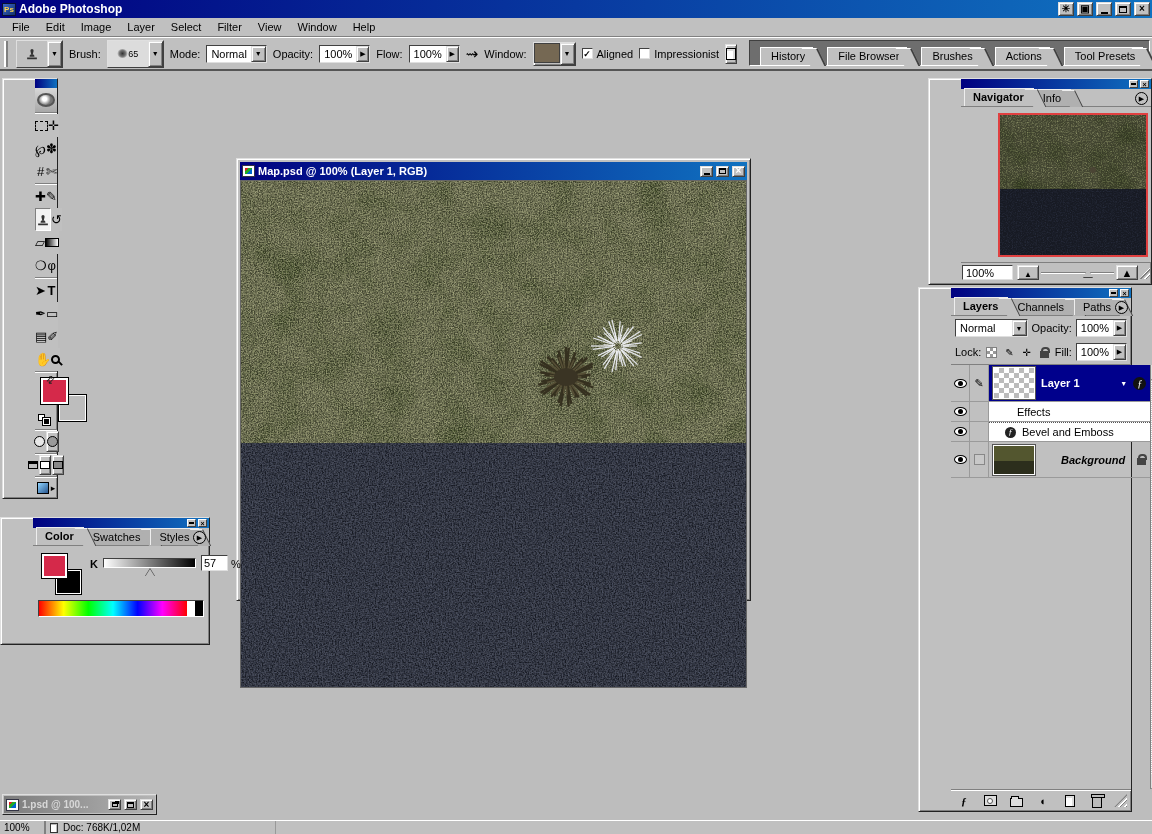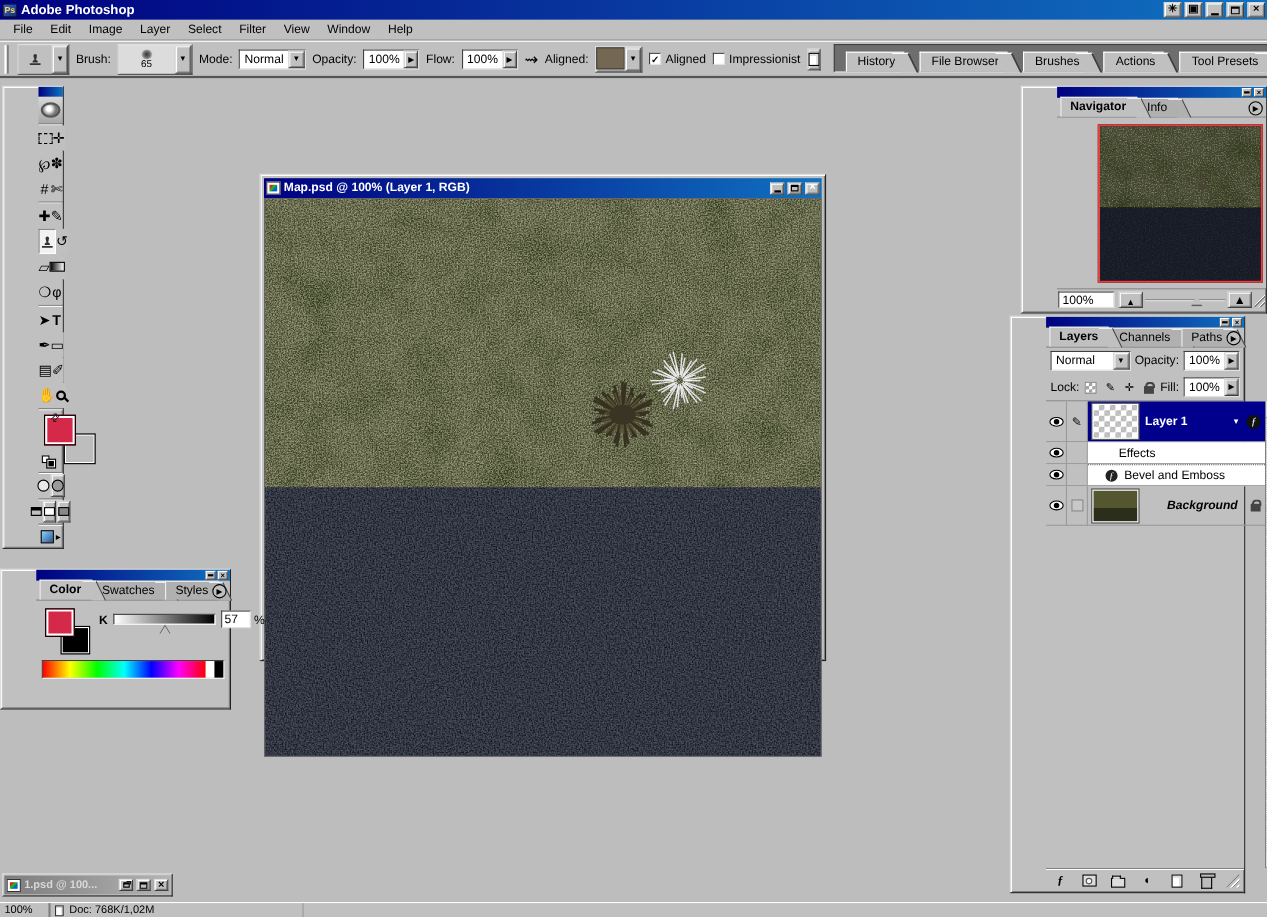--- a/index.html
+++ b/index.html
@@ -28,21 +28,21 @@
 
   #optionsbar { height:34px; background:#c0c0c0; display:flex; align-items:center; gap:6px; padding:0 4px;
                 border-top:1px solid #fff; border-bottom:2px solid #555; }
   .grip { width:3px; height:26px; border-left:2px solid #fff; border-right:2px solid #808080; margin-right:2px; }
   .lbl { white-space:nowrap; }
   .combo { display:flex; align-items:stretch; height:18px; }
   .combo .txt { padding:2px 4px; min-width:30px; }
   .dd-btn { width:15px; display:flex; align-items:center; justify-content:center; font-size:7px; }
   .spin-btn { width:13px; display:flex; align-items:center; justify-content:center; font-size:7px; }
   .toolwell { width:30px; height:26px; display:flex; align-items:center; justify-content:center; background:#c0c0c0; }
-  .brushprev { width:51px; height:26px; background:#dcdcdc; display:flex; flex-direction:column; align-items:center; justify-content:center; }
+  .brushprev { width:40px; height:26px; background:#dcdcdc; display:flex; flex-direction:row; align-items:center; justify-content:center; }
   .brush-dot { width:11px; height:9px; border-radius:50%;
                background:radial-gradient(circle,#333 0%, #777 45%, rgba(200,200,200,0) 75%); }
   .brushprev .sz { font-size:9px; line-height:8px; }
   .patternsw { width:26px; height:20px; }
   .cb { width:11px; height:11px; background:#fff; border:1px solid; border-color:#404040 #dfdfdf #dfdfdf #404040;
         display:flex; align-items:center; justify-content:center; font-size:9px; font-weight:bold; }
   
   #palette-well { flex:1; align-self:stretch; margin:2px 2px 3px 6px; background:#6e6e6e;
                   border:1px solid; border-color:#404040 #fff #fff #404040; display:flex; align-items:flex-end;
                   padding:0 6px 0 10px; gap:14px; }
@@ -284,21 +284,21 @@
     <span class="combo field">
       <span class="txt">100%</span>
       <span class="spin-btn raised">▶</span>
     </span>
     <span class="lbl">Flow:</span>
     <span class="combo field">
       <span class="txt">100%</span>
       <span class="spin-btn raised">▶</span>
     </span>
     <span style="width:24px;height:22px;display:flex;align-items:center;justify-content:center;font-size:15px">⇝</span>
-    <span class="lbl">Aligned:</span>
+    <span class="lbl">Window:</span>
     <span class="combo raised" style="height:24px">
       <span class="patternsw" style="background:#756853;border:1px solid #404040"></span>
       <span class="dd-btn raised">▼</span>
     </span>
     <span style="display:flex;align-items:center;gap:4px">
       <span class="cb">✓</span>
       <span>Aligned</span>
     </span>
     <span style="display:flex;align-items:center;gap:4px">
       <span class="cb"></span>

